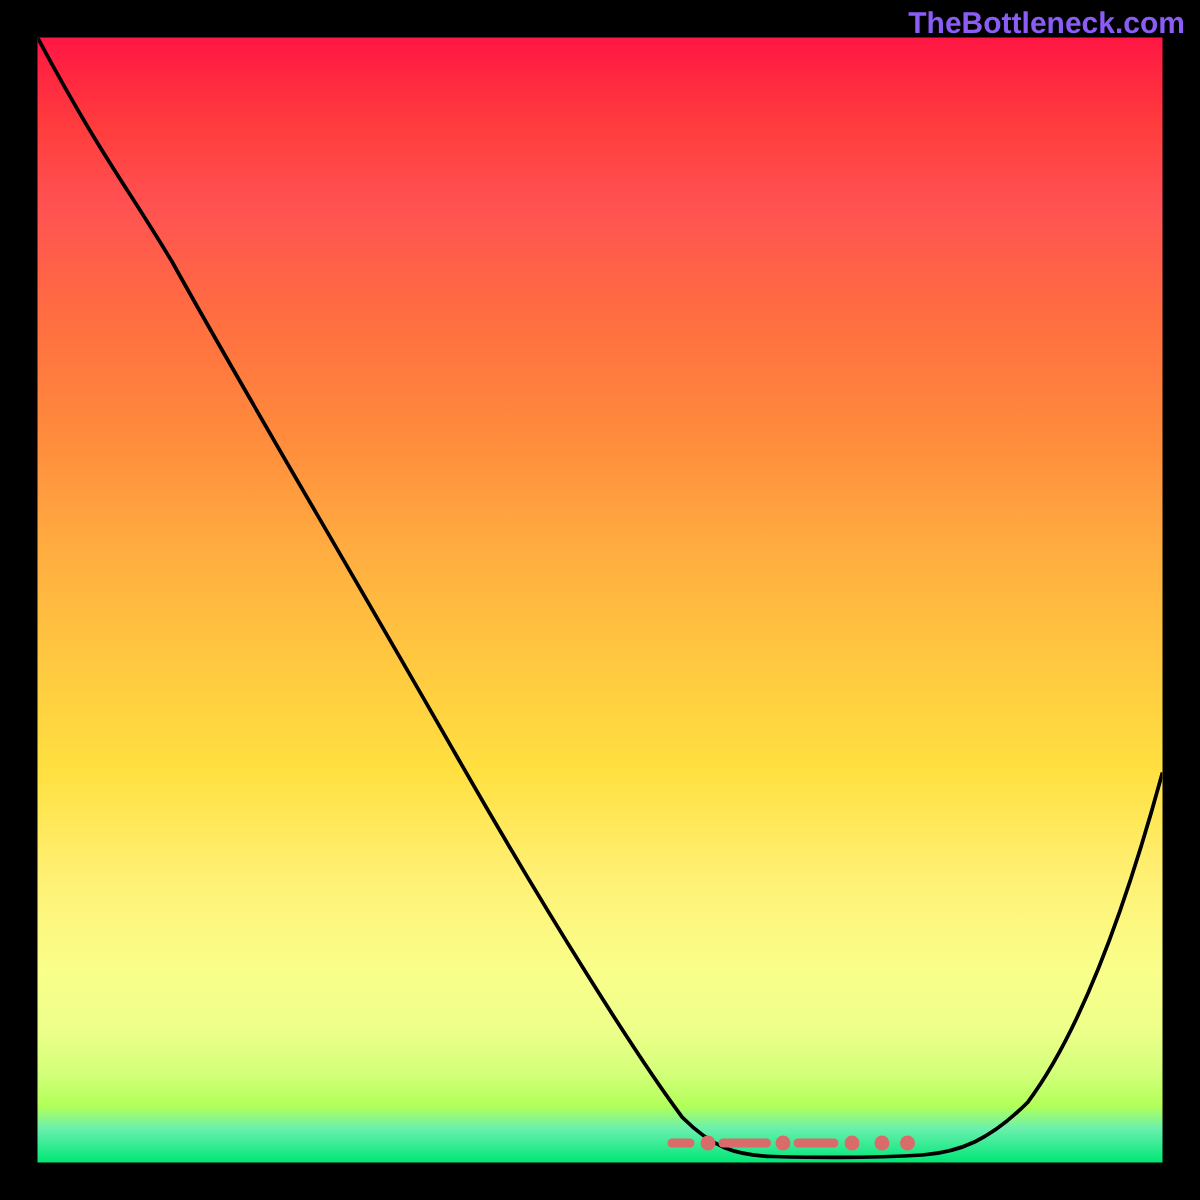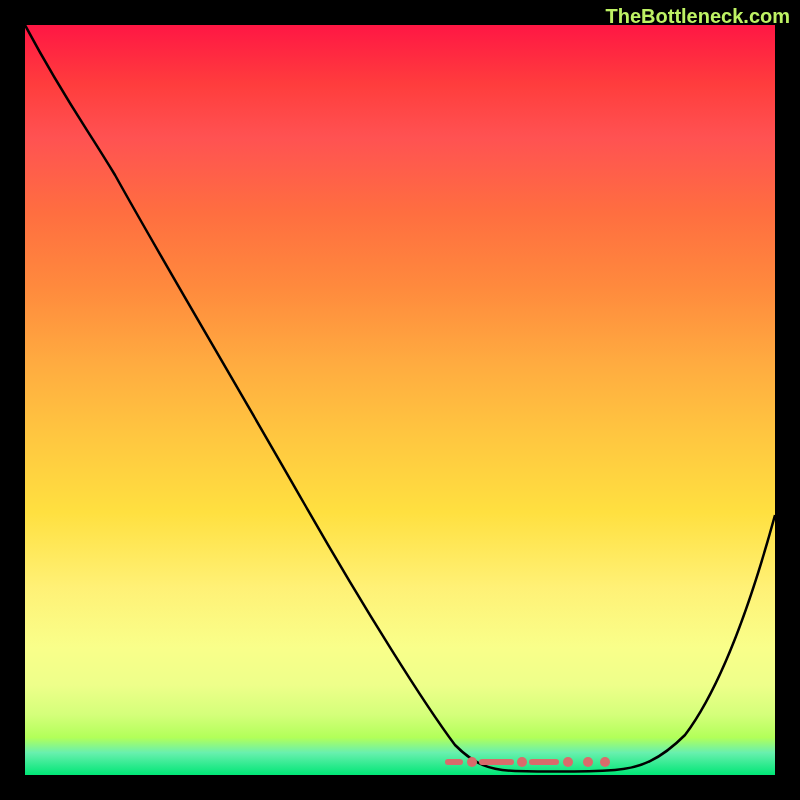--- a/index.html
+++ b/index.html
@@ -11,21 +11,21 @@
       width: 800px;
       height: 800px;
       background: #000;
       position: relative;
       font-family: Arial, sans-serif;
     }
     .watermark {
       position: absolute;
       top: 5px;
       right: 10px;
-      color: #bef264;
+      color: #8b5cf6;
       font-size: 20px;
       font-weight: bold;
       z-index: 10;
     }
     .chart-area {
       position: absolute;
       top: 25px;
       left: 25px;
       width: 750px;
       height: 750px;

